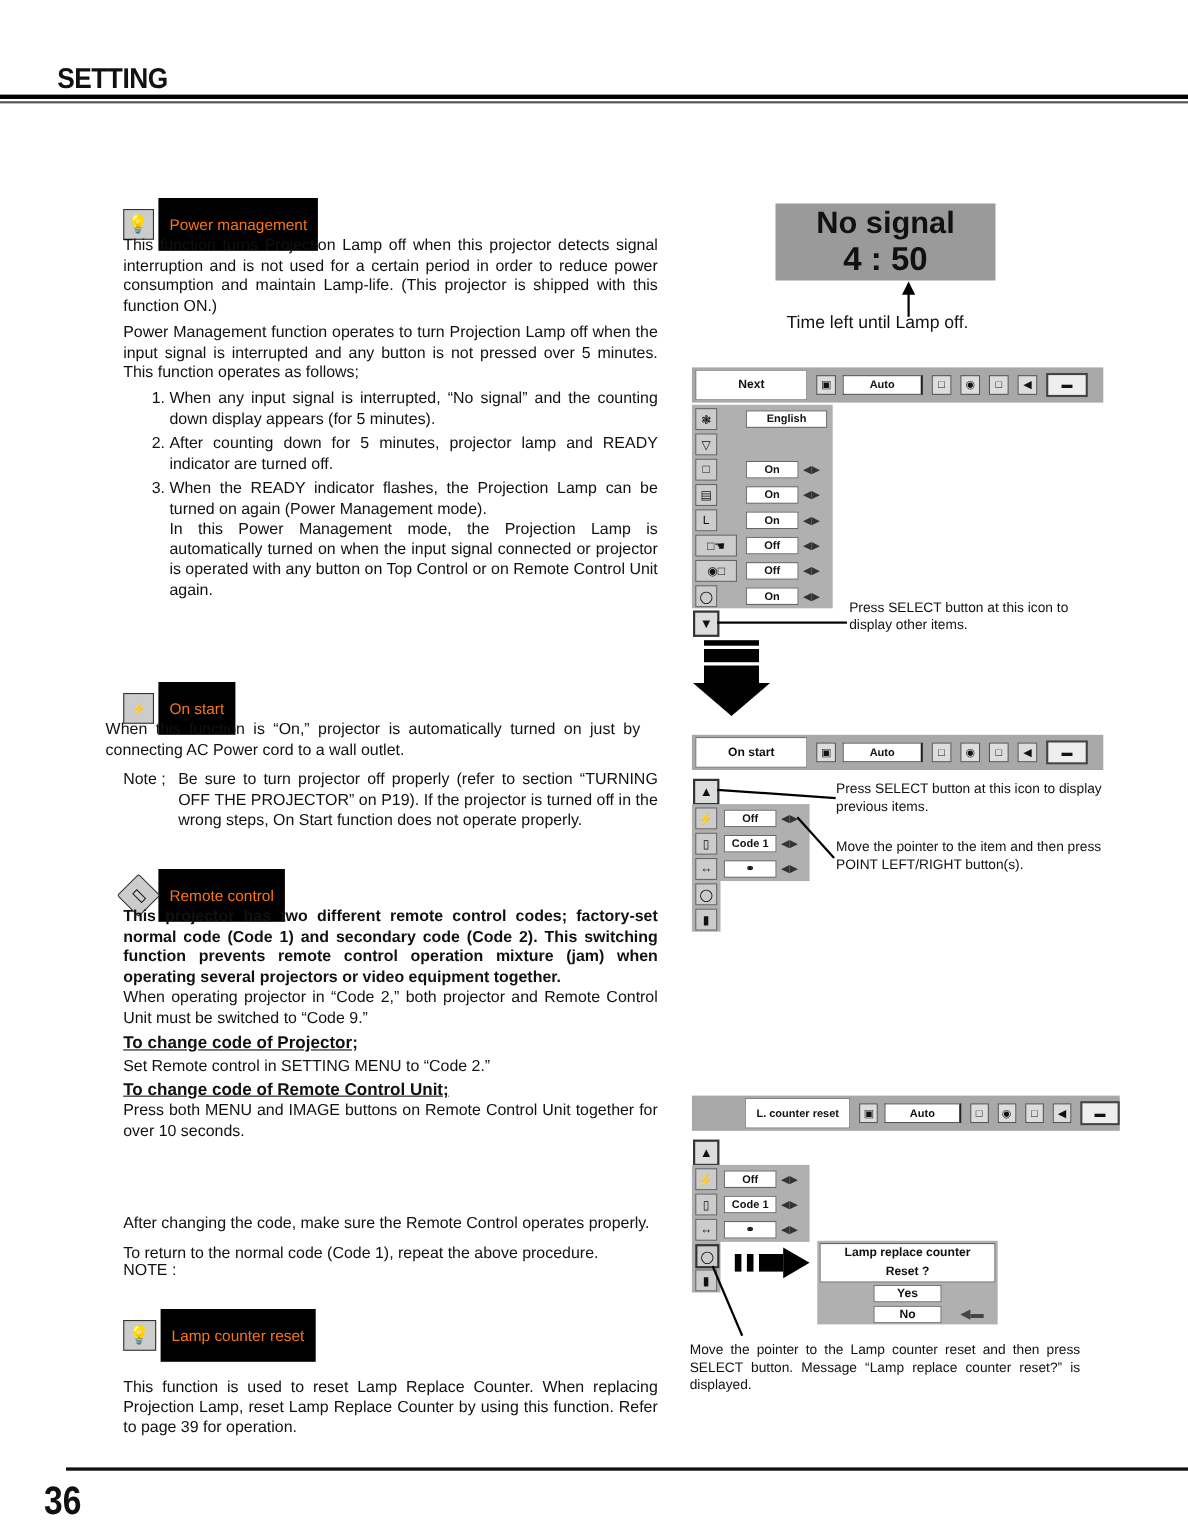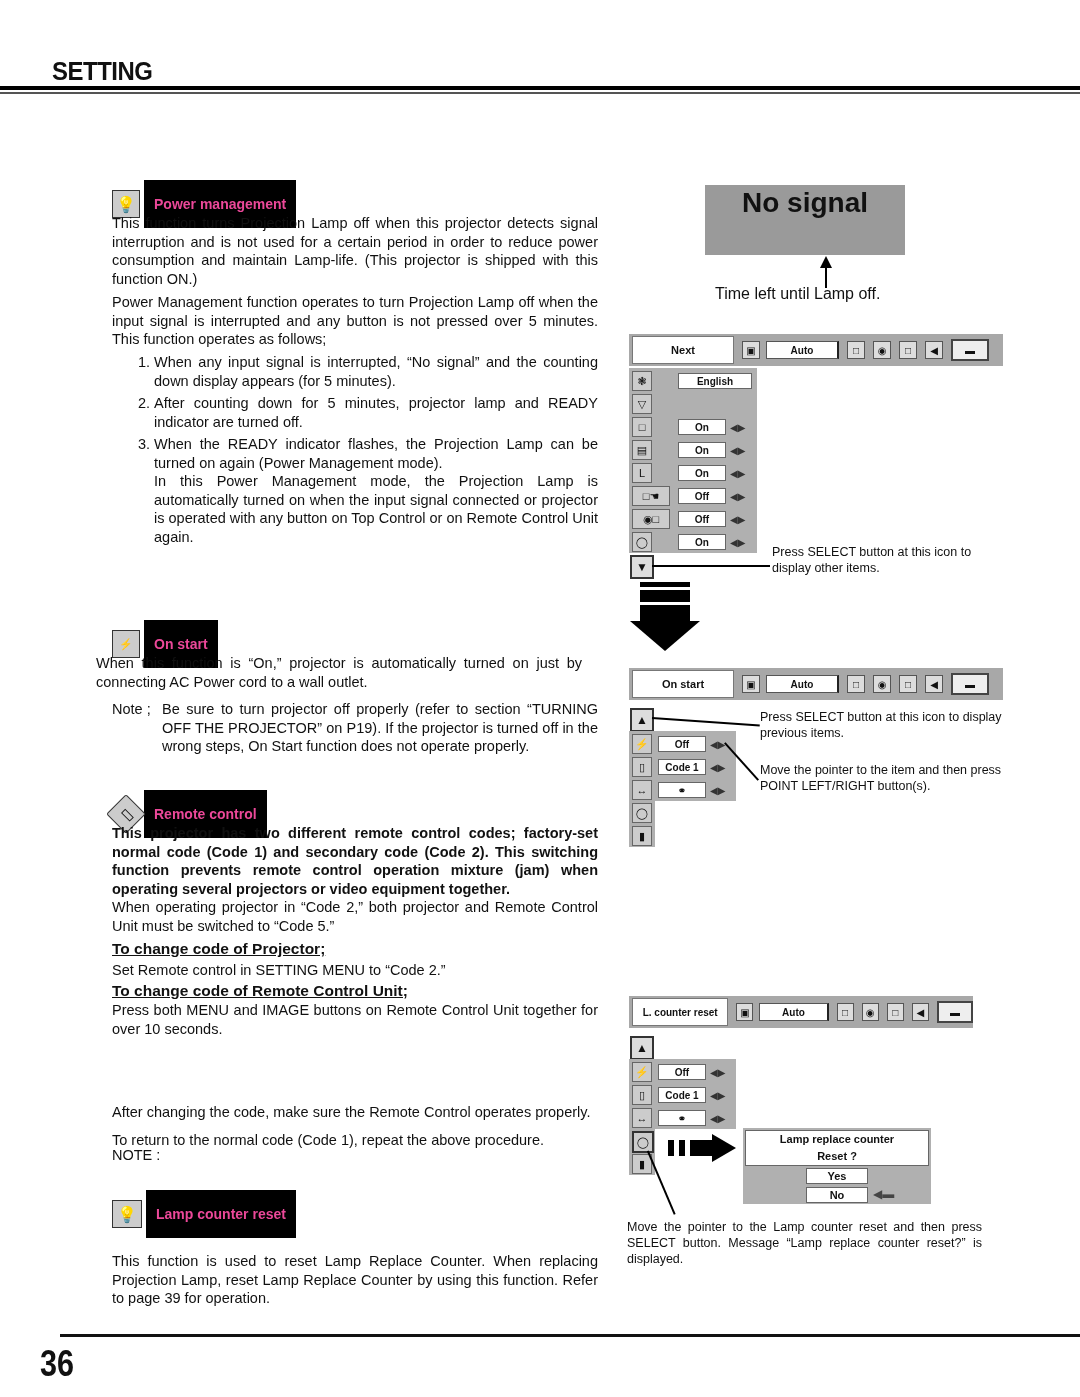--- a/index.html
+++ b/index.html
@@ -6,21 +6,21 @@
   body{width:1080px;height:1397px;position:relative;overflow:hidden;font-family:"Liberation Sans",sans-serif;color:#111;}
   .abs{position:absolute;}
   #title{left:52px;top:56px;font-size:26px;font-weight:bold;letter-spacing:-0.5px;transform:scaleX(0.92);transform-origin:left;}
   #rule-top1{left:0;top:86px;width:1080px;height:4px;background:#000;}
   #rule-top2{left:0;top:92px;width:1080px;height:2px;background:#555;}
   #rule-bot{left:60px;top:1334px;width:1020px;height:3px;background:#111;}
   #pagenum{left:40px;top:1343px;font-size:36px;font-weight:bold;transform:scaleX(0.85);transform-origin:left;}
 
   .sec-head{display:flex;align-items:center;gap:4px;}
   .sec-icon{width:28px;height:28px;border:1px solid #333;background:#ccc;display:flex;align-items:center;justify-content:center;font-size:16px;box-sizing:border-box;}
-  .sec-label{background:#000;color:#ec4899;font-weight:bold;font-size:14px;padding:16px 10px;line-height:16px;}
+  .sec-label{background:#000;color:#f97316;font-weight:normal;font-size:14px;padding:16px 10px;line-height:16px;}
   .para{font-size:14.5px;line-height:18.5px;text-align:justify;width:486px;}
   .list-item{display:flex;width:486px;font-size:14.5px;line-height:18.5px;text-align:justify;}
   .list-num{width:38px;text-align:right;padding-right:4px;flex-shrink:0;}
   .note{display:flex;width:486px;font-size:14.5px;line-height:18.5px;text-align:justify;}
   .subhead{font-size:15.5px;font-weight:bold;text-decoration:underline;}
 
   .screen{background:#9a9a9a;}
   .osd-bar{position:absolute;background:#a8a8a8;height:32px;display:flex;align-items:center;}
   .osd-tab{background:#fff;border:1px solid #777;height:26px;display:flex;align-items:center;justify-content:center;font-size:11px;font-weight:bold;margin-left:3px;}
   .osd-ic{width:16px;height:16px;border:1px solid #555;background:#ddd;margin-left:8px;font-size:10px;display:flex;align-items:center;justify-content:center;}
@@ -73,39 +73,40 @@
 <div class="abs note" style="left:112px;top:700px;">
   <span style="width:50px;flex-shrink:0;">Note ;</span>
   <span>Be sure to turn projector off properly (refer to section “TURNING OFF THE PROJECTOR” on P19).  If the projector is turned off in the wrong steps, On Start function does not operate properly.</span>
 </div>
 
 <div class="abs sec-head" style="left:112px;top:790px;">
   <div class="sec-icon" style="transform:rotate(-45deg);border-radius:2px;">▯</div>
   <div class="sec-label">Remote control</div>
 </div>
 <div class="abs para" style="left:112px;top:824px;font-weight:bold;">This projector has two different remote control codes; factory-set normal code (Code 1) and secondary code (Code 2).  This switching function prevents remote control operation mixture (jam) when operating several projectors or video equipment together.</div>
-<div class="abs para" style="left:112px;top:898px;">When operating projector in “Code 2,”  both projector and Remote Control Unit must be switched to “Code 5.”</div>
+<div class="abs para" style="left:112px;top:898px;">When operating projector in “Code 2,”  both projector and Remote Control Unit must be switched to “Code 9.”</div>
 <div class="abs subhead" style="left:112px;top:940px;">To change code of Projector;</div>
 <div class="abs para" style="left:112px;top:961px;">Set Remote control in SETTING MENU to “Code 2.”</div>
 <div class="abs subhead" style="left:112px;top:982px;">To change code of Remote Control Unit;</div>
 <div class="abs para" style="left:112px;top:1001px;">Press both MENU and IMAGE buttons on Remote Control Unit together for over 10 seconds.</div>
 <div class="abs para" style="left:112px;top:1083px;margin-top:20px;">After changing the code, make sure the Remote Control operates properly.</div>
 <div class="abs para" style="left:112px;top:1131px;">To return to the normal code (Code 1), repeat the above procedure.</div>
 <div class="abs note" style="left:112px;top:1146px;">
   <span style="width:60px;flex-shrink:0;">NOTE :</span>
 </div>
 
 <div class="abs sec-head" style="left:112px;top:1190px;">
   <div class="sec-icon" style="width:30px;">💡</div>
   <div class="sec-label">Lamp counter reset</div>
 </div>
 <div class="abs para" style="left:112px;top:1252px;">This function is used to reset Lamp Replace Counter.  When replacing Projection Lamp, reset Lamp Replace Counter by using this function.  Refer to page 39 for operation.</div>
 
 <div class="abs screen" style="left:705px;top:185px;width:200px;height:70px;">
   <div style="text-align:center;font-size:28px;font-weight:bold;margin-top:2px;line-height:32px;">No signal</div>
+  <div style="text-align:center;font-size:30px;font-weight:bold;line-height:34px;">4 : 50</div>
 </div>
 <div class="abs" style="left:825px;top:258px;width:2px;height:30px;background:#000;"></div>
 <div class="abs" style="left:820px;top:256px;width:0;height:0;border-left:6px solid transparent;border-right:6px solid transparent;border-bottom:12px solid #000;"></div>
 <div class="abs" style="left:715px;top:285px;font-size:16px;">Time left until Lamp off.</div>
 
 <div class="osd-bar" style="left:629px;top:334px;width:374px;">
   <div class="osd-tab" style="width:100px;">Next</div>
   <div class="osd-ic">▣</div>
   <div class="osd-auto">Auto</div>
   <div class="osd-ic">□</div>
@@ -189,21 +190,21 @@
     <div class="osd-val" style="margin-left:6px;">⚭</div>
     <span class="osd-arr">◀▶</span>
   </div>
 <div class="abs osd-ricon" style="left:632px;top:803px;">◯</div>
 <div class="abs osd-ricon" style="left:632px;top:826px;">▮</div>
 <div class="line" style="left:652px;top:717px;width:108px;transform:rotate(4deg);"></div>
 <div class="abs callout" style="left:760px;top:709px;width:245px;">Press SELECT button at this icon to display previous items.</div>
 <div class="line" style="left:725px;top:742px;width:50px;transform:rotate(48deg);"></div>
 <div class="abs callout" style="left:760px;top:762px;width:245px;">Move the pointer to the item and then press POINT LEFT/RIGHT button(s).</div>
 
-<div class="osd-bar" style="left:629px;top:996px;width:344px;">
+<div class="osd-bar" style="left:629px;top:996px;width:344px;padding-left:45px;">
   <div class="osd-tab" style="width:100px;font-size:10px;">L. counter reset</div>
   <div class="osd-ic">▣</div>
   <div class="osd-auto">Auto</div>
   <div class="osd-ic">□</div>
   <div class="osd-ic">◉</div>
   <div class="osd-ic">□</div>
   <div class="osd-ic">◀</div>
   <div class="osd-last">▬</div>
 </div>
 <div class="abs osd-ricon" style="left:630px;top:1036px;width:20px;height:20px;background:#ddd;border:2px solid #333;font-size:12px;">▲</div>
@@ -225,21 +226,21 @@
     <span class="osd-arr">◀▶</span>
   </div>
 <div class="abs osd-ricon" style="left:632px;top:1131px;border:2px solid #333;">◯</div>
 <div class="abs osd-ricon" style="left:632px;top:1154px;">▮</div>
 
 <div class="abs" style="left:668px;top:1140px;width:6px;height:16px;background:#000;"></div>
 <div class="abs" style="left:679px;top:1140px;width:6px;height:16px;background:#000;"></div>
 <div class="abs" style="left:690px;top:1140px;width:22px;height:16px;background:#000;"></div>
 <div class="abs" style="left:712px;top:1134px;width:0;height:0;border-top:14px solid transparent;border-bottom:14px solid transparent;border-left:24px solid #000;"></div>
 
-<div class="abs" style="left:743px;top:1128px;width:188px;height:76px;background:#b0b0b0;">
+<div class="abs" style="left:743px;top:1128px;width:164px;height:76px;background:#b0b0b0;">
   <div style="background:#fff;border:1px solid #666;margin:2px;height:34px;text-align:center;font-size:11px;font-weight:bold;line-height:17px;">
     <div>Lamp replace counter</div>
     <div>Reset ?</div>
   </div>
   <div style="background:#fff;border:1px solid #666;width:60px;margin:2px auto 0 auto;text-align:center;font-size:11px;font-weight:bold;line-height:14px;">Yes</div>
   <div style="position:relative;">
     <div style="background:#fff;border:1px solid #666;width:60px;margin:3px auto 0 auto;text-align:center;font-size:11px;font-weight:bold;line-height:14px;">No</div>
     <span style="position:absolute;left:130px;top:0px;font-size:12px;color:#444;">◀▬</span>
   </div>
 </div>

